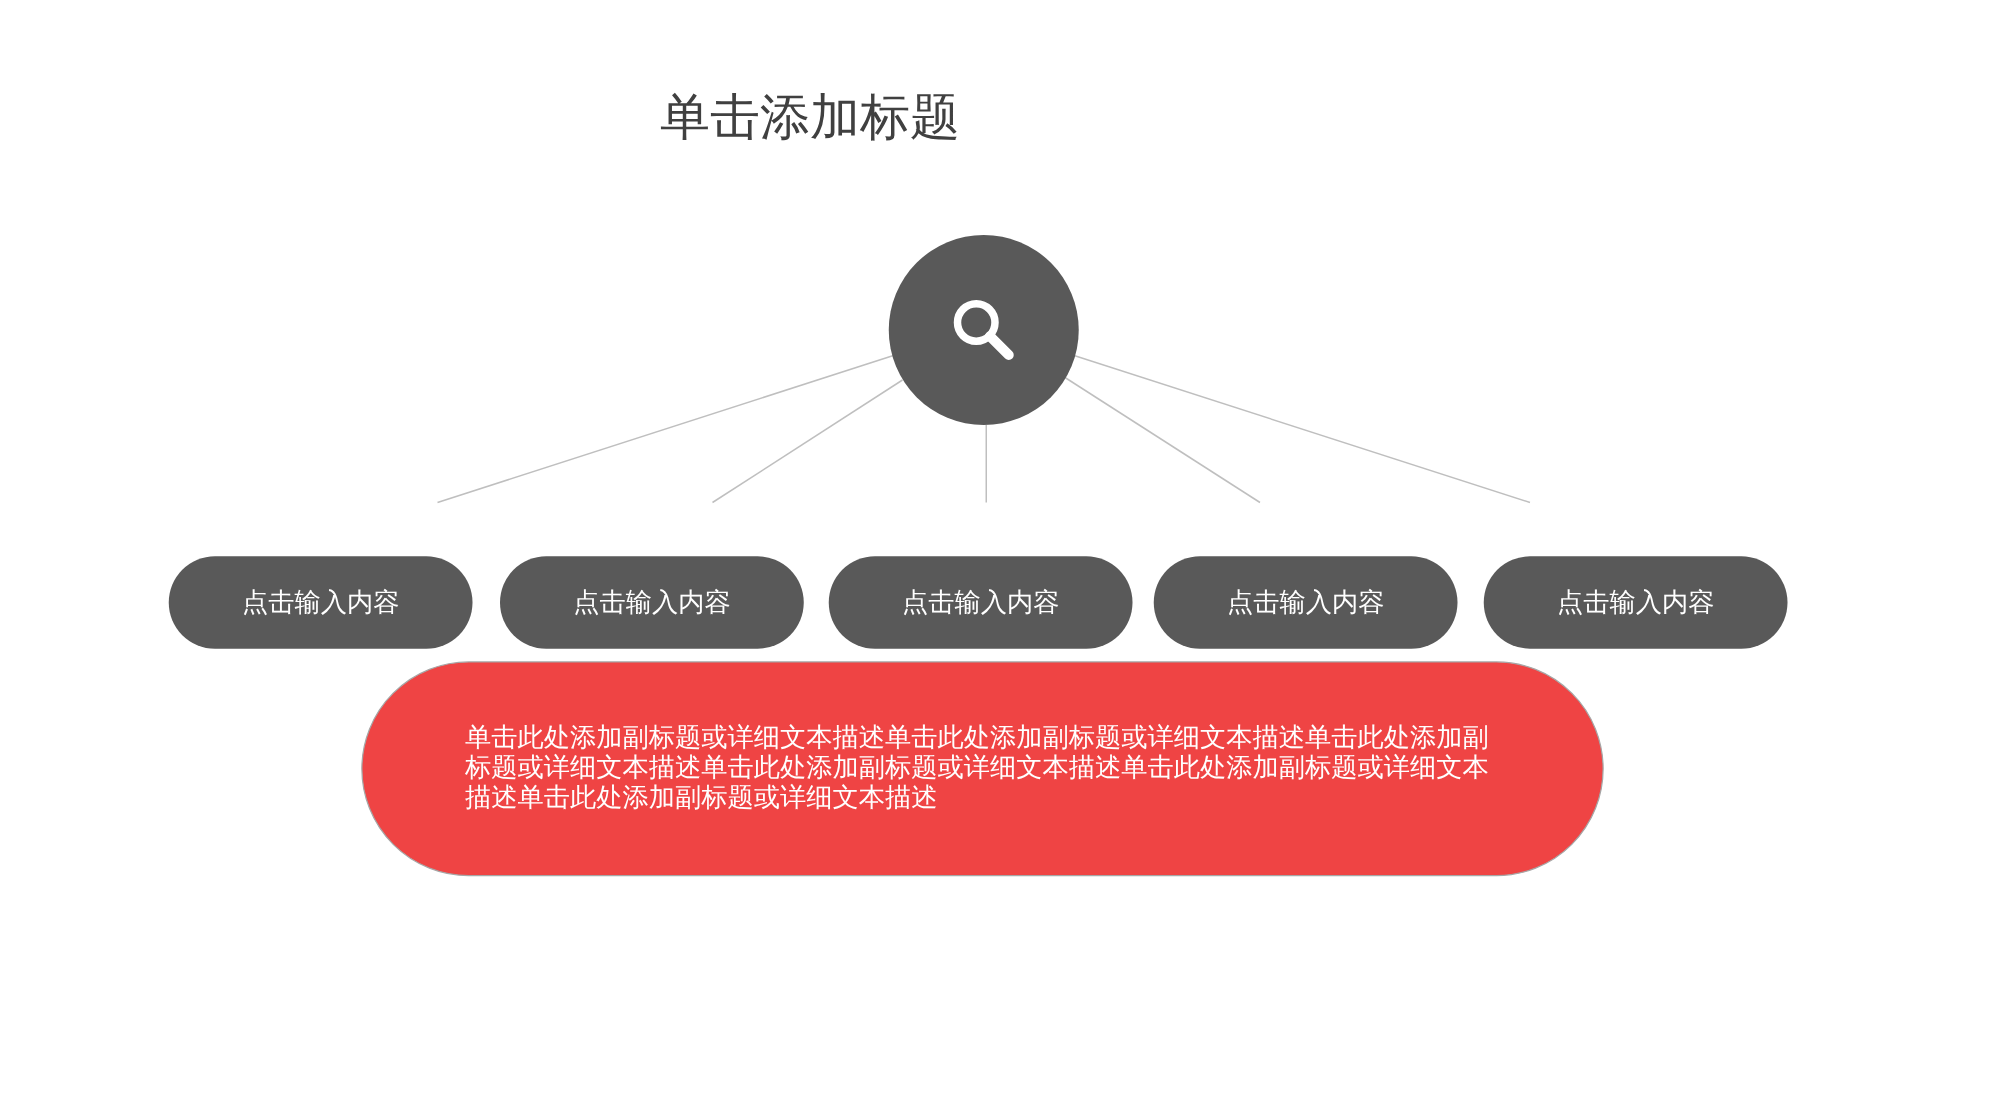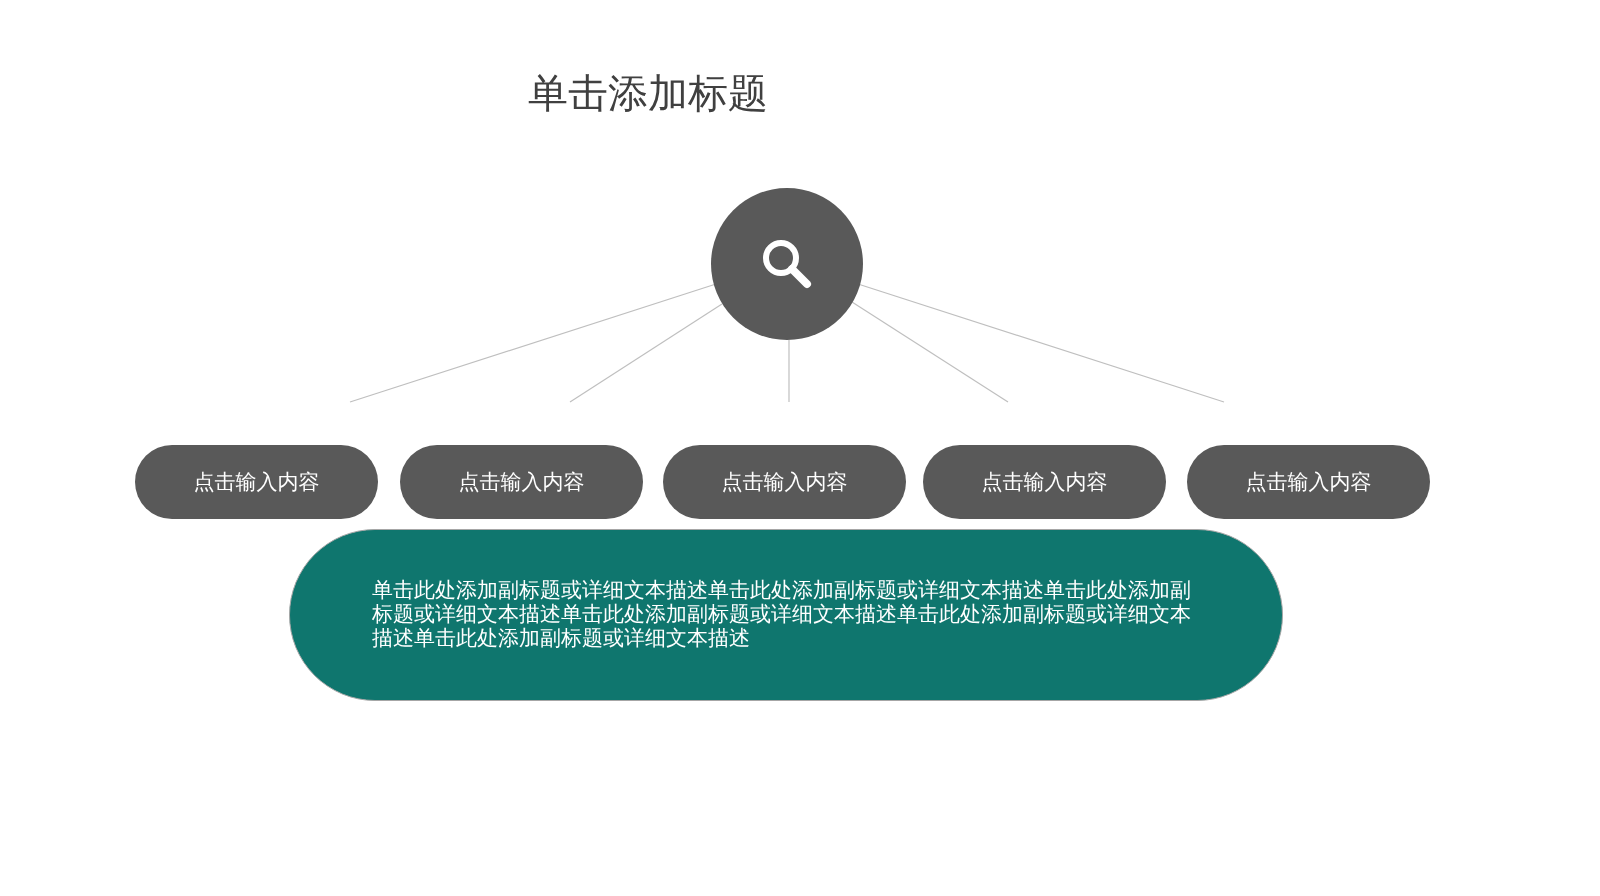--- a/index.html
+++ b/index.html
@@ -19,21 +19,21 @@
     display: flex; align-items: center; justify-content: center;
   }
   .pill {
     position: absolute; top: 401px; width: 243px; height: 74px;
     border-radius: 37px; background: #595959;
     display: flex; align-items: center; justify-content: center;
     color: #ffffff; font-size: 21px; margin-top: 44px;
   }
   .desc-box {
     position: absolute; left: 289px; top: 529px; width: 994px; height: 172px;
-    border-radius: 86px; background: #0f766e;
+    border-radius: 86px; background: #ef4444;
     border: 1.5px solid #a6a6a6; box-sizing: border-box;
   }
   .desc-text {
     position: absolute; left: 82px; top: 48px; width: 830px;
     color: #ffffff; font-size: 21px; line-height: 24px;
     word-break: break-all;
   }
 </style>
 </head>
 <body>

